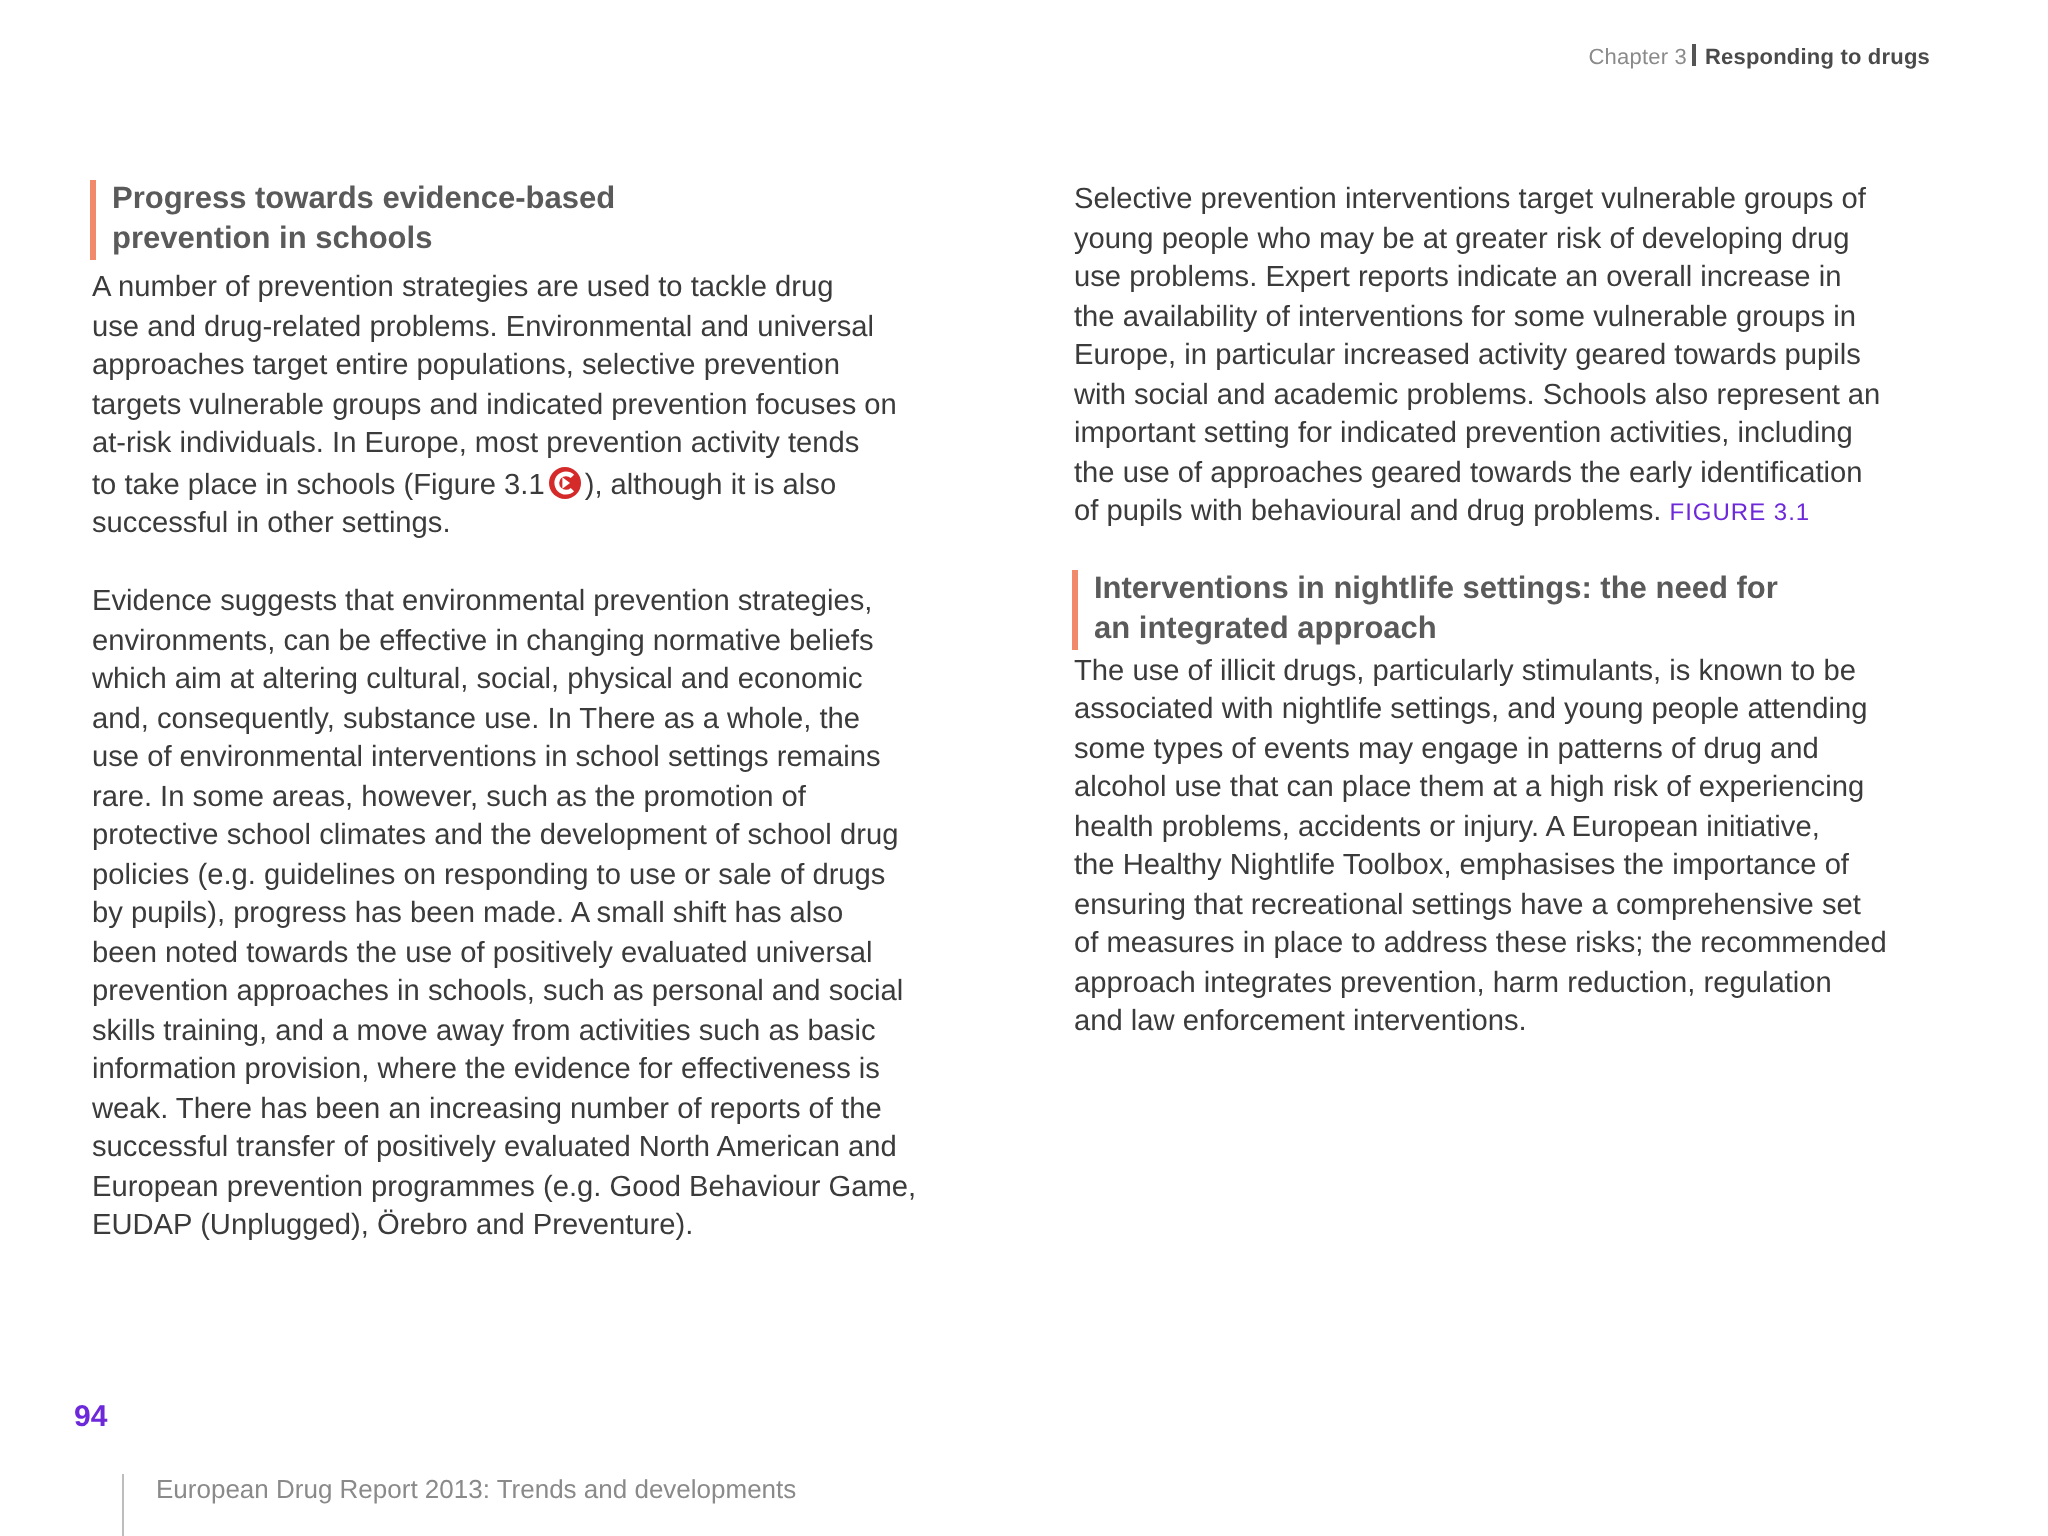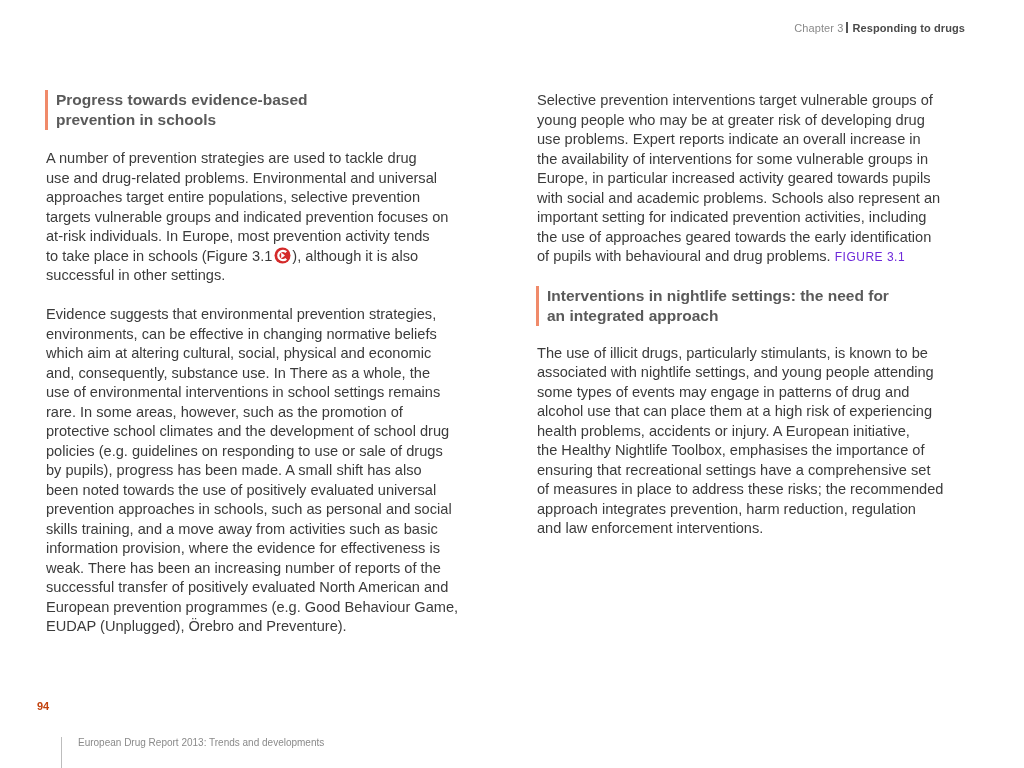--- a/index.html
+++ b/index.html
@@ -59,60 +59,60 @@
 
     .para {
       font-size: 14.6px;
       line-height: 19.5px;
       color: #3b3b3b;
       margin: 0;
     }
     .para span.line { display: block; white-space: nowrap; }
 
     .col-left .heading { margin-top: 0; }
-    .col-left .p1 { margin-top: 19px; }
+    .col-left .p1 { margin-top: 5px; }
     .col-left .p2 { margin-top: 19.5px; }
 
     .col-right .heading { margin-top: 18px; }
-    .col-right .p-nl { margin-top: 18px; }
+    .col-right .p-nl { margin-top: 2px; }
 
     .ref-icon {
       display: inline-block;
       width: 17px;
       height: 17px;
       vertical-align: -3px;
       margin: 0 1px 0 2px;
     }
     .fig-link {
       color: #6d28d9;
       font-size: 12px;
       letter-spacing: 0.5px;
     }
 
     .footer-num {
       position: absolute;
       left: 37px;
       top: 700px;
-      font-size: 11px;
+      font-size: 15px;
       font-weight: bold;
-      color: #c2410c;
+      color: #6d28d9;
     }
     .footer-rule {
       position: absolute;
       left: 61px;
       top: 737px;
       width: 1px;
       height: 31px;
       background: #bdbdbd;
     }
     .footer-title {
       position: absolute;
       left: 78px;
       top: 737px;
-      font-size: 10px;
+      font-size: 13px;
       color: #8a8a8a;
     }
   </style>
 </head>
 <body>
 
 <div class="running-header">
   <span>Chapter 3</span><span class="sep"></span><span class="section">Responding to drugs</span>
 </div>
 

